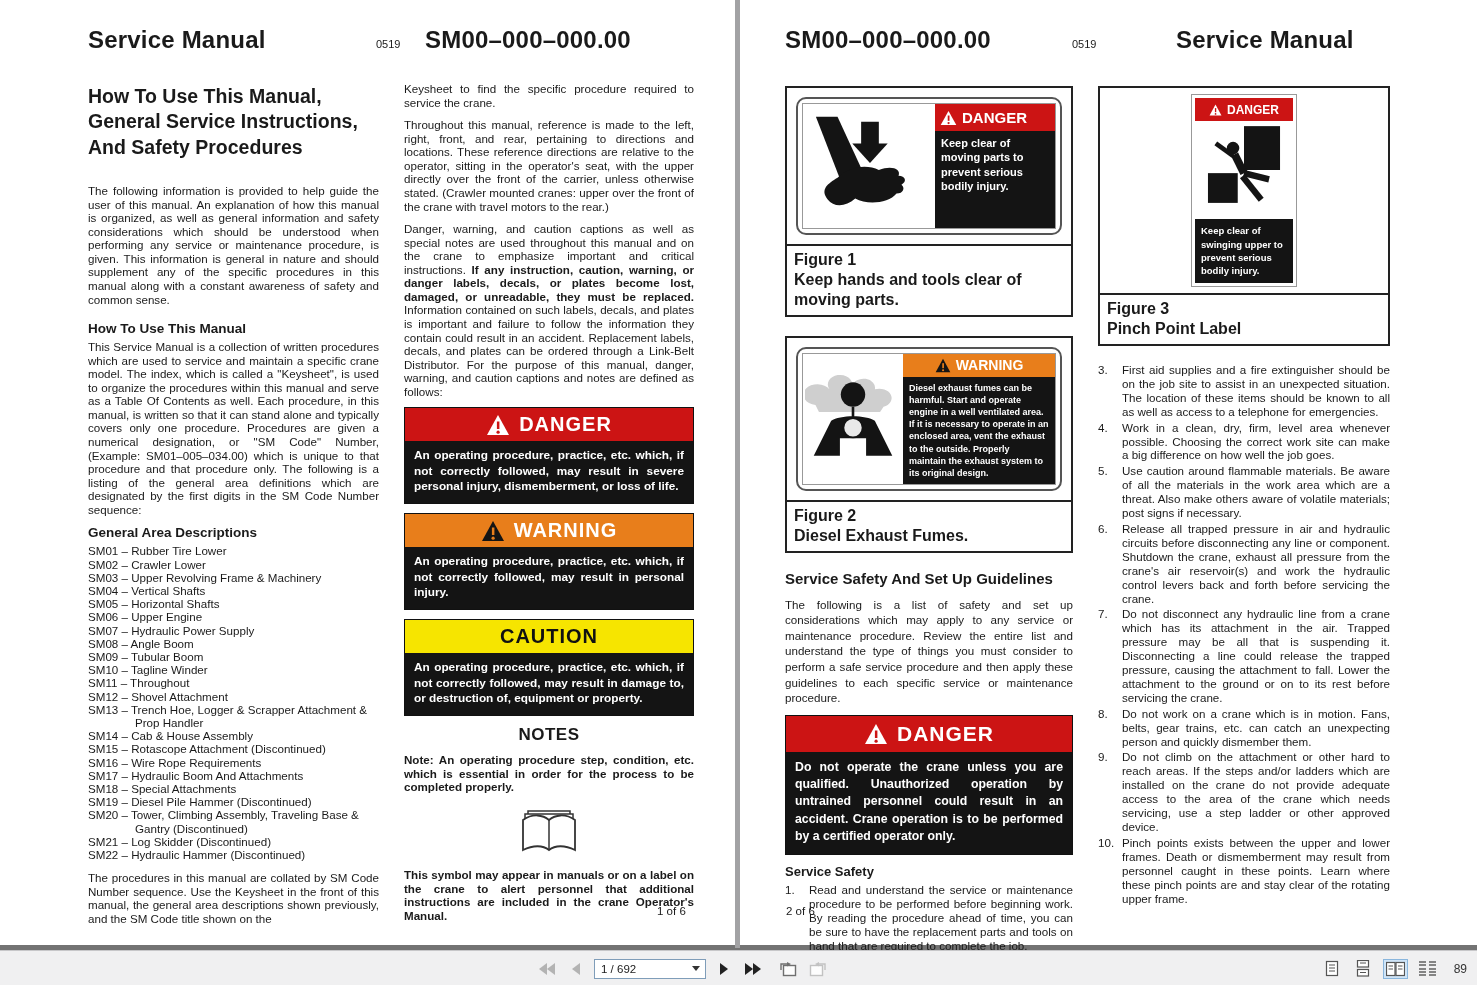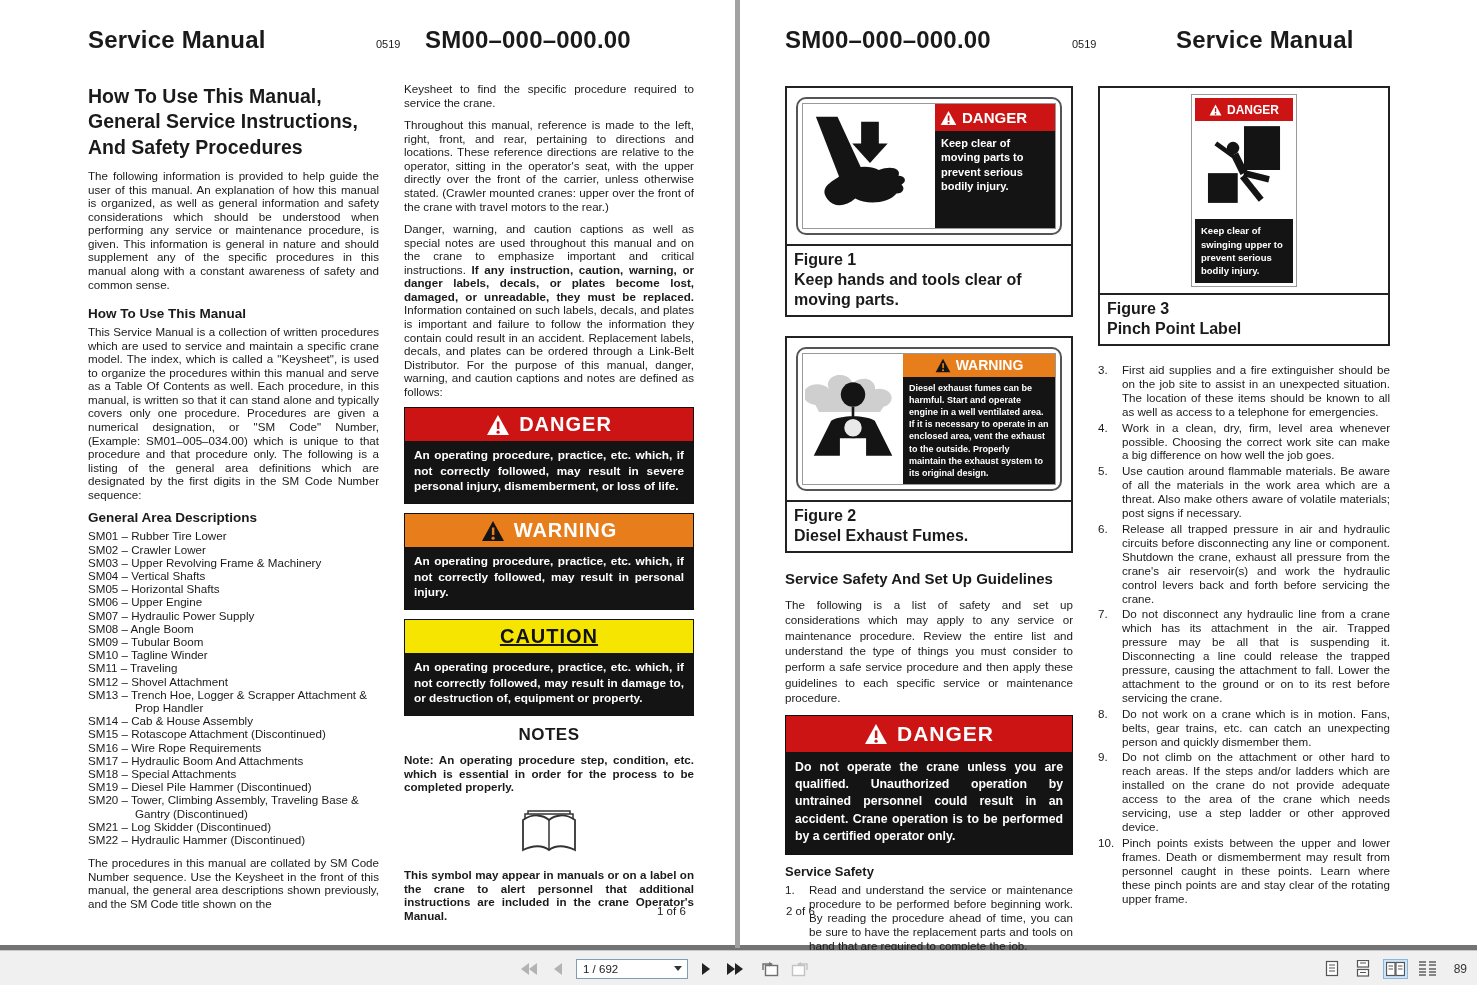--- a/index.html
+++ b/index.html
@@ -8,32 +8,32 @@
   .viewer { position:absolute; left:0; top:0; width:1477px; height:950px; background:#fff; border-bottom:5px solid #737373; }
   .page-divider { position:absolute; left:735px; top:0; width:5px; height:948px; background:#a2a2a4; }
 
   
   .hdr-big { position:absolute; font-size:24px; font-weight:bold; letter-spacing:0.2px; white-space:nowrap; }
   .hdr-small { position:absolute; font-size:11px; }
 
   
   .col { position:absolute; overflow:hidden; }
   .body-text { font-size:11.6px; line-height:1.17; text-align:justify; margin-bottom:9px; }
-  .doc-title { font-size:19.5px; font-weight:bold; line-height:1.3; margin-bottom:9px; }
+  .doc-title { font-size:19.5px; font-weight:bold; line-height:1.3; margin-bottom:24px; }
   .h2 { font-size:13.5px; font-weight:bold; margin:15px 0 4px 0; }
   .sm-list { margin-bottom:10px; }
   .sm-item { font-size:11.6px; line-height:1.14; padding-left:47px; text-indent:-47px; }
 
   
   .alert { border:1px solid #111; margin-bottom:9px; }
   .alert-head { height:33px; display:flex; align-items:center; justify-content:center; gap:9px; }
   .alert-head .ttl { font-size:20px; font-weight:bold; letter-spacing:1px; color:#fff; }
   .alert-head.danger { background:#cc1414; }
   .alert-head.warning { background:#e87e1b; }
-  .alert-head.caution { background:#f6e500;text-decoration:underline; }
+  .alert-head.caution { background:#f6e500; }
   .alert-head.caution .ttl { color:#111; }
   .alert-body { background:#141414; color:#fff; font-weight:bold; font-size:11.8px;
     line-height:1.3; text-align:justify; padding:7px 9px 9px 9px; }
   .tri-icon { width:24px; height:22px; display:block; }
 
   .notes-h { font-size:17px; font-weight:bold; text-align:center; margin:4px 0 8px 0; letter-spacing:0.5px; }
   .bold-note { font-weight:bold; }
   .book-wrap { display:flex; justify-content:center; margin:14px 0 12px 0; }
 
   
@@ -51,21 +51,21 @@
 
   
   .num-item { display:flex; font-size:11.6px; line-height:1.2; margin-bottom:2px; }
   .num-item .num { width:24px; flex:0 0 24px; }
   .num-item .txt { flex:1; text-align:justify; }
 
   .page-num { position:absolute; font-size:11.5px; }
 
   
   .toolbar { position:absolute; left:0; top:950px; width:1477px; height:35px; background:#f0f0f1; border-top:1px solid #c7c7c9; }
-  .tb-center { position:absolute; left:518px; top:0; height:35px; display:flex; align-items:center; gap:7px; }
+  .tb-center { position:absolute; left:536px; top:0; height:35px; display:flex; align-items:center; gap:7px; }
   .tb-right { position:absolute; right:10px; top:0; height:35px; display:flex; align-items:center; gap:9px; }
   .tb-btn { width:22px; height:20px; display:flex; align-items:center; justify-content:center; cursor:default; }
   .page-input-box { width:112px; height:20px; background:#fff; border:1px solid #7f9db9; display:flex; align-items:center; }
   .page-input-text { flex:1; font-size:11.5px; padding-left:6px; }
   .caret { width:0; height:0; border-left:4px solid transparent; border-right:4px solid transparent; border-top:5px solid #333; margin-right:5px; }
   .layout-sel { background:#cfe4f7; border:1px solid #8ab6dd; padding:1px 2px; display:flex; align-items:center; }
   .zoom-txt { font-size:12px; color:#333; margin-left:6px; }
 </style>
 </head>
 <body>
@@ -87,21 +87,21 @@
         <div class="sm-item">SM01 – Rubber Tire Lower</div>
         <div class="sm-item">SM02 – Crawler Lower</div>
         <div class="sm-item">SM03 – Upper Revolving Frame &amp; Machinery</div>
         <div class="sm-item">SM04 – Vertical Shafts</div>
         <div class="sm-item">SM05 – Horizontal Shafts</div>
         <div class="sm-item">SM06 – Upper Engine</div>
         <div class="sm-item">SM07 – Hydraulic Power Supply</div>
         <div class="sm-item">SM08 – Angle Boom</div>
         <div class="sm-item">SM09 – Tubular Boom</div>
         <div class="sm-item">SM10 – Tagline Winder</div>
-        <div class="sm-item">SM11 – Traveling</div>
+        <div class="sm-item">SM11 – Throughout</div>
         <div class="sm-item">SM12 – Shovel Attachment</div>
         <div class="sm-item">SM13 – Trench Hoe, Logger  &amp; Scrapper Attachment &amp; Prop Handler</div>
         <div class="sm-item">SM14 – Cab &amp; House Assembly</div>
         <div class="sm-item">SM15 – Rotascope Attachment (Discontinued)</div>
         <div class="sm-item">SM16 – Wire Rope Requirements</div>
         <div class="sm-item">SM17 – Hydraulic Boom And Attachments</div>
         <div class="sm-item">SM18 – Special Attachments</div>
         <div class="sm-item">SM19 – Diesel Pile Hammer (Discontinued)</div>
         <div class="sm-item">SM20 – Tower, Climbing Assembly, Traveling Base &amp; Gantry (Discontinued)</div>
         <div class="sm-item">SM21 – Log Skidder (Discontinued)</div>

